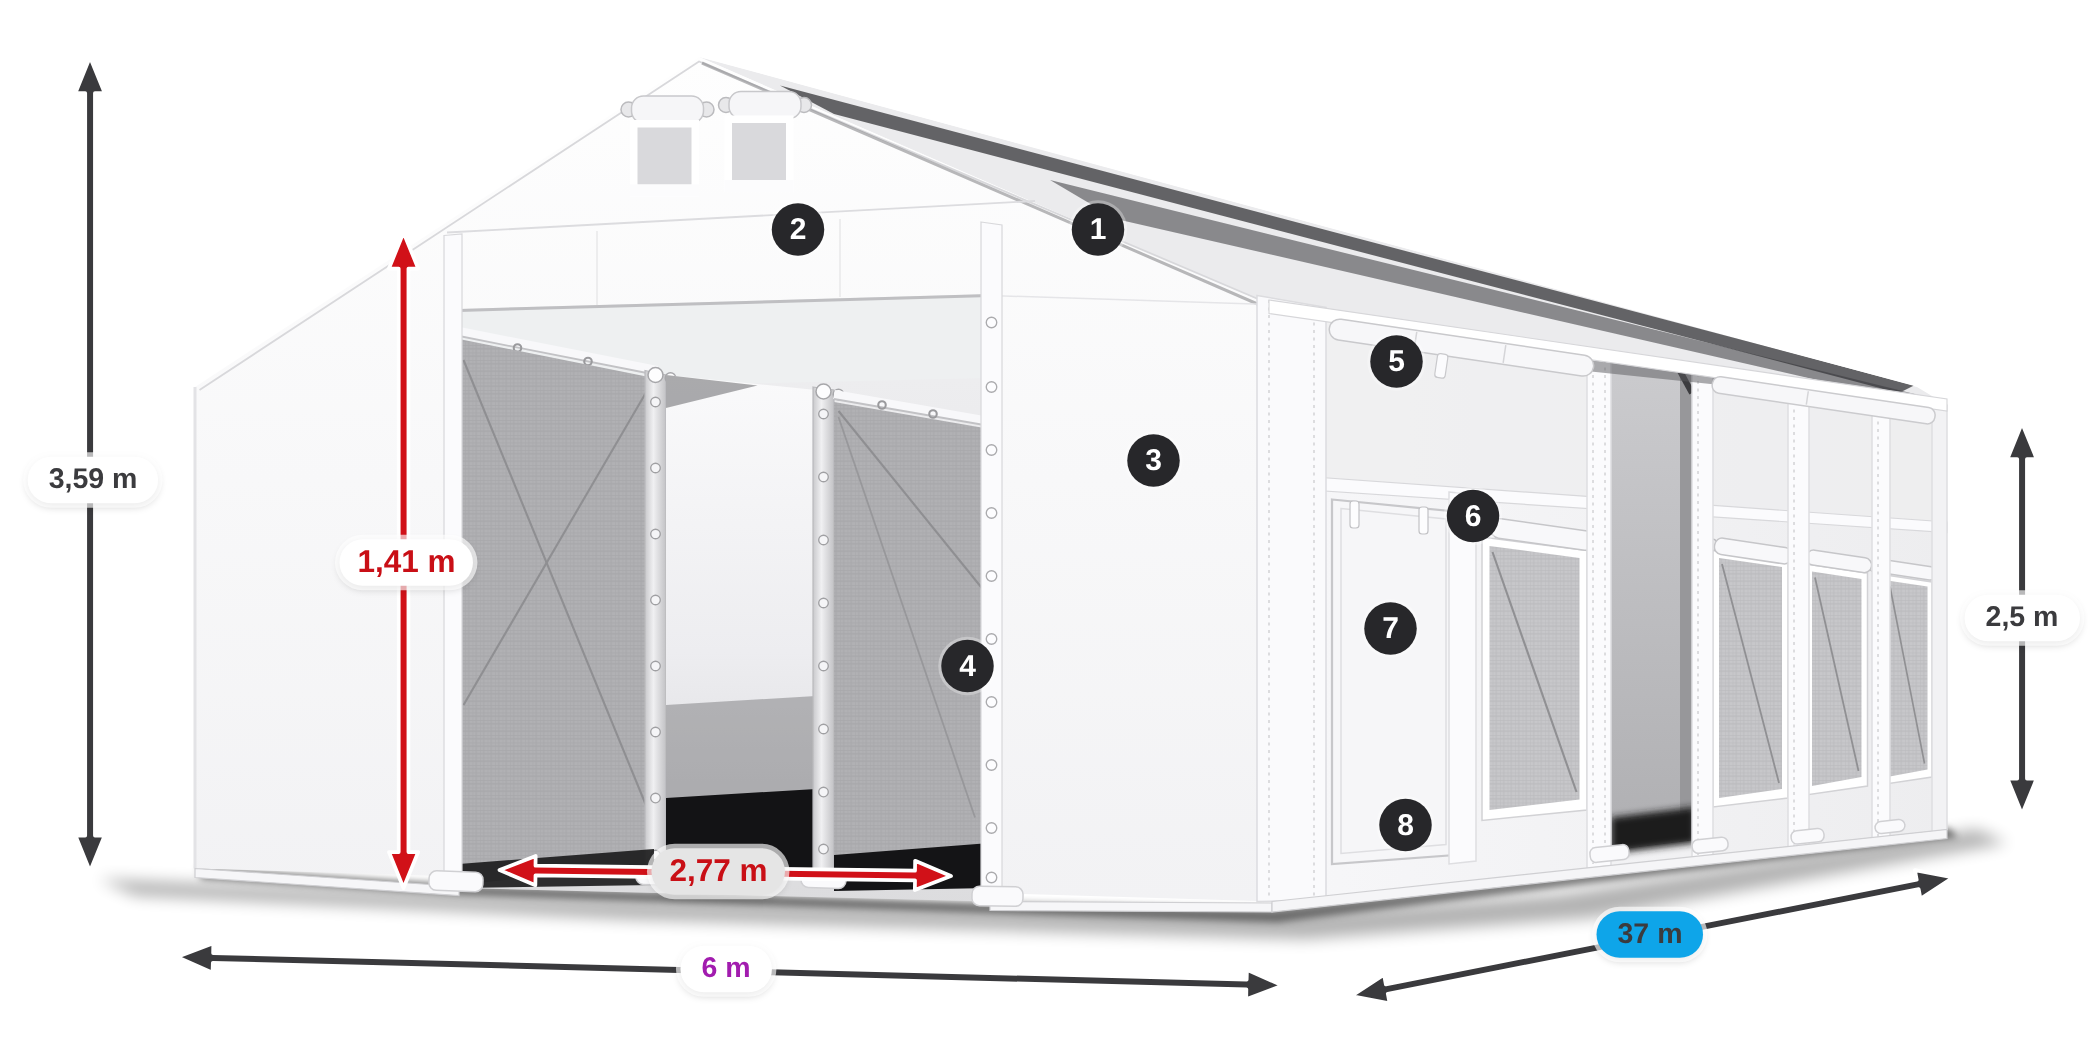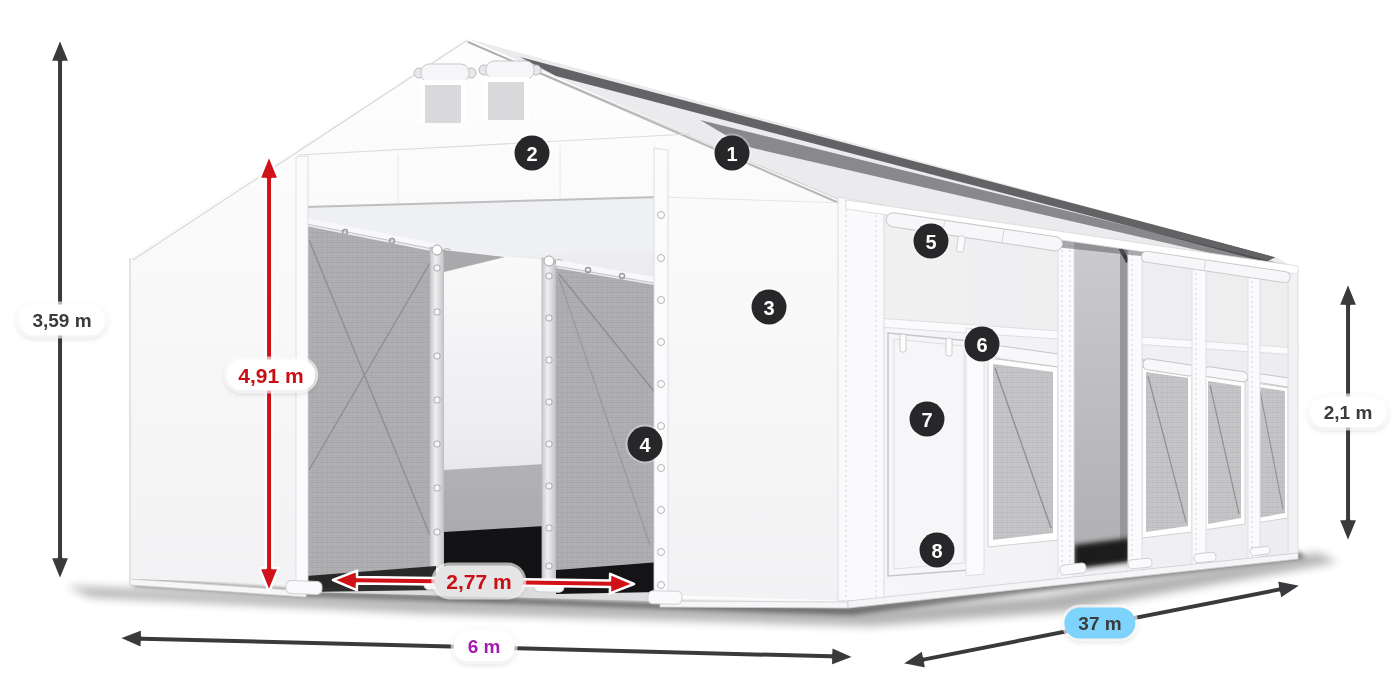--- a/index.html
+++ b/index.html
@@ -325,25 +325,25 @@
         <path d="M60.0,38.0L50.3,62.0L56.8,62.0L56.8,557.0L50.3,557.0L60.0,581.0L69.8,557.0L63.3,557.0L63.3,62.0L69.8,62.0Z" fill="#3a3a3d" stroke="#ffffff" stroke-width="2.5" stroke-linejoin="round"></path>
         <path d="M269.0,155.0L259.3,179.0L265.8,179.0L265.8,568.0L259.3,568.0L269.0,592.0L278.8,568.0L272.3,568.0L272.3,179.0L278.8,179.0Z" fill="#d11118" stroke="#ffffff" stroke-width="2.5" stroke-linejoin="round"></path>
         <path d="M333.0,580.0L356.9,590.1L357.0,583.6L610.0,586.9L609.9,593.4L634.0,584.0L610.1,573.9L610.0,580.4L357.0,577.1L357.1,570.6Z" fill="#d11118" stroke="#ffffff" stroke-width="2.5" stroke-linejoin="round"></path>
         <path d="M118.0,638.0L141.7,648.4L141.9,641.9L830.9,659.6L830.8,666.1L855.0,657.0L831.3,646.6L831.1,653.1L142.1,635.4L142.2,628.9Z" fill="#3a3a3d" stroke="#ffffff" stroke-width="2.5" stroke-linejoin="round"></path>
         <path d="M901.0,664.0L926.4,668.9L925.2,662.5L1279.1,592.8L1280.3,599.2L1302.0,585.0L1276.6,580.1L1277.8,586.5L923.9,656.2L922.7,649.8Z" fill="#3a3a3d" stroke="#ffffff" stroke-width="2.5" stroke-linejoin="round"></path>
         <path d="M1348.0,282.0L1338.3,306.0L1344.8,306.0L1344.8,519.0L1338.3,519.0L1348.0,543.0L1357.8,519.0L1351.3,519.0L1351.3,306.0L1357.8,306.0Z" fill="#3a3a3d" stroke="#ffffff" stroke-width="2.5" stroke-linejoin="round"></path>
       </g>
 </svg>
 
 <div class="pill pill-total-height" style="background: rgb(255, 255, 255); color: rgb(59, 59, 62);">3,59 m</div>
-<div class="pill pill--red pill-entrance-height" style="background: rgb(255, 255, 255); color: rgb(201, 15, 22);">4,91 m</div>
+<div class="pill pill--red pill-entrance-height" style="background: rgb(255, 255, 255); color: rgb(201, 15, 22);">1,41 m</div>
 <div class="pill pill--red pill-entrance-width" style="background: #e5e5e5; color: rgb(201, 15, 22);">2,77 m</div>
 <div class="pill pill-width" style="background: rgb(255, 255, 255); color: #a21caf;">6 m</div>
-<div class="pill pill-length" style="background: #7dd3fc; color: rgb(59, 59, 62);">37 m</div>
-<div class="pill pill-side-height" style="background: rgb(255, 255, 255); color: rgb(59, 59, 62);">2,1 m</div>
+<div class="pill pill-length" style="background: #0ea5e9; color: rgb(59, 59, 62);">37 m</div>
+<div class="pill pill-side-height" style="background: rgb(255, 255, 255); color: rgb(59, 59, 62);">2,5 m</div>
 
 <div class="badge badge-1" style="background: rgb(39, 39, 42); color: rgb(255, 255, 255);">1</div>
 <div class="badge badge-2" style="background: rgb(39, 39, 42); color: rgb(255, 255, 255);">2</div>
 <div class="badge badge-3" style="background: rgb(39, 39, 42); color: rgb(255, 255, 255);">3</div>
 <div class="badge badge-4" style="background: rgb(39, 39, 42); color: rgb(255, 255, 255);">4</div>
 <div class="badge badge-5" style="background: rgb(39, 39, 42); color: rgb(255, 255, 255);">5</div>
 <div class="badge badge-6" style="background: rgb(39, 39, 42); color: rgb(255, 255, 255);">6</div>
 <div class="badge badge-7" style="background: rgb(39, 39, 42); color: rgb(255, 255, 255);">7</div>
 <div class="badge badge-8" style="background: rgb(39, 39, 42); color: rgb(255, 255, 255);">8</div>
 

